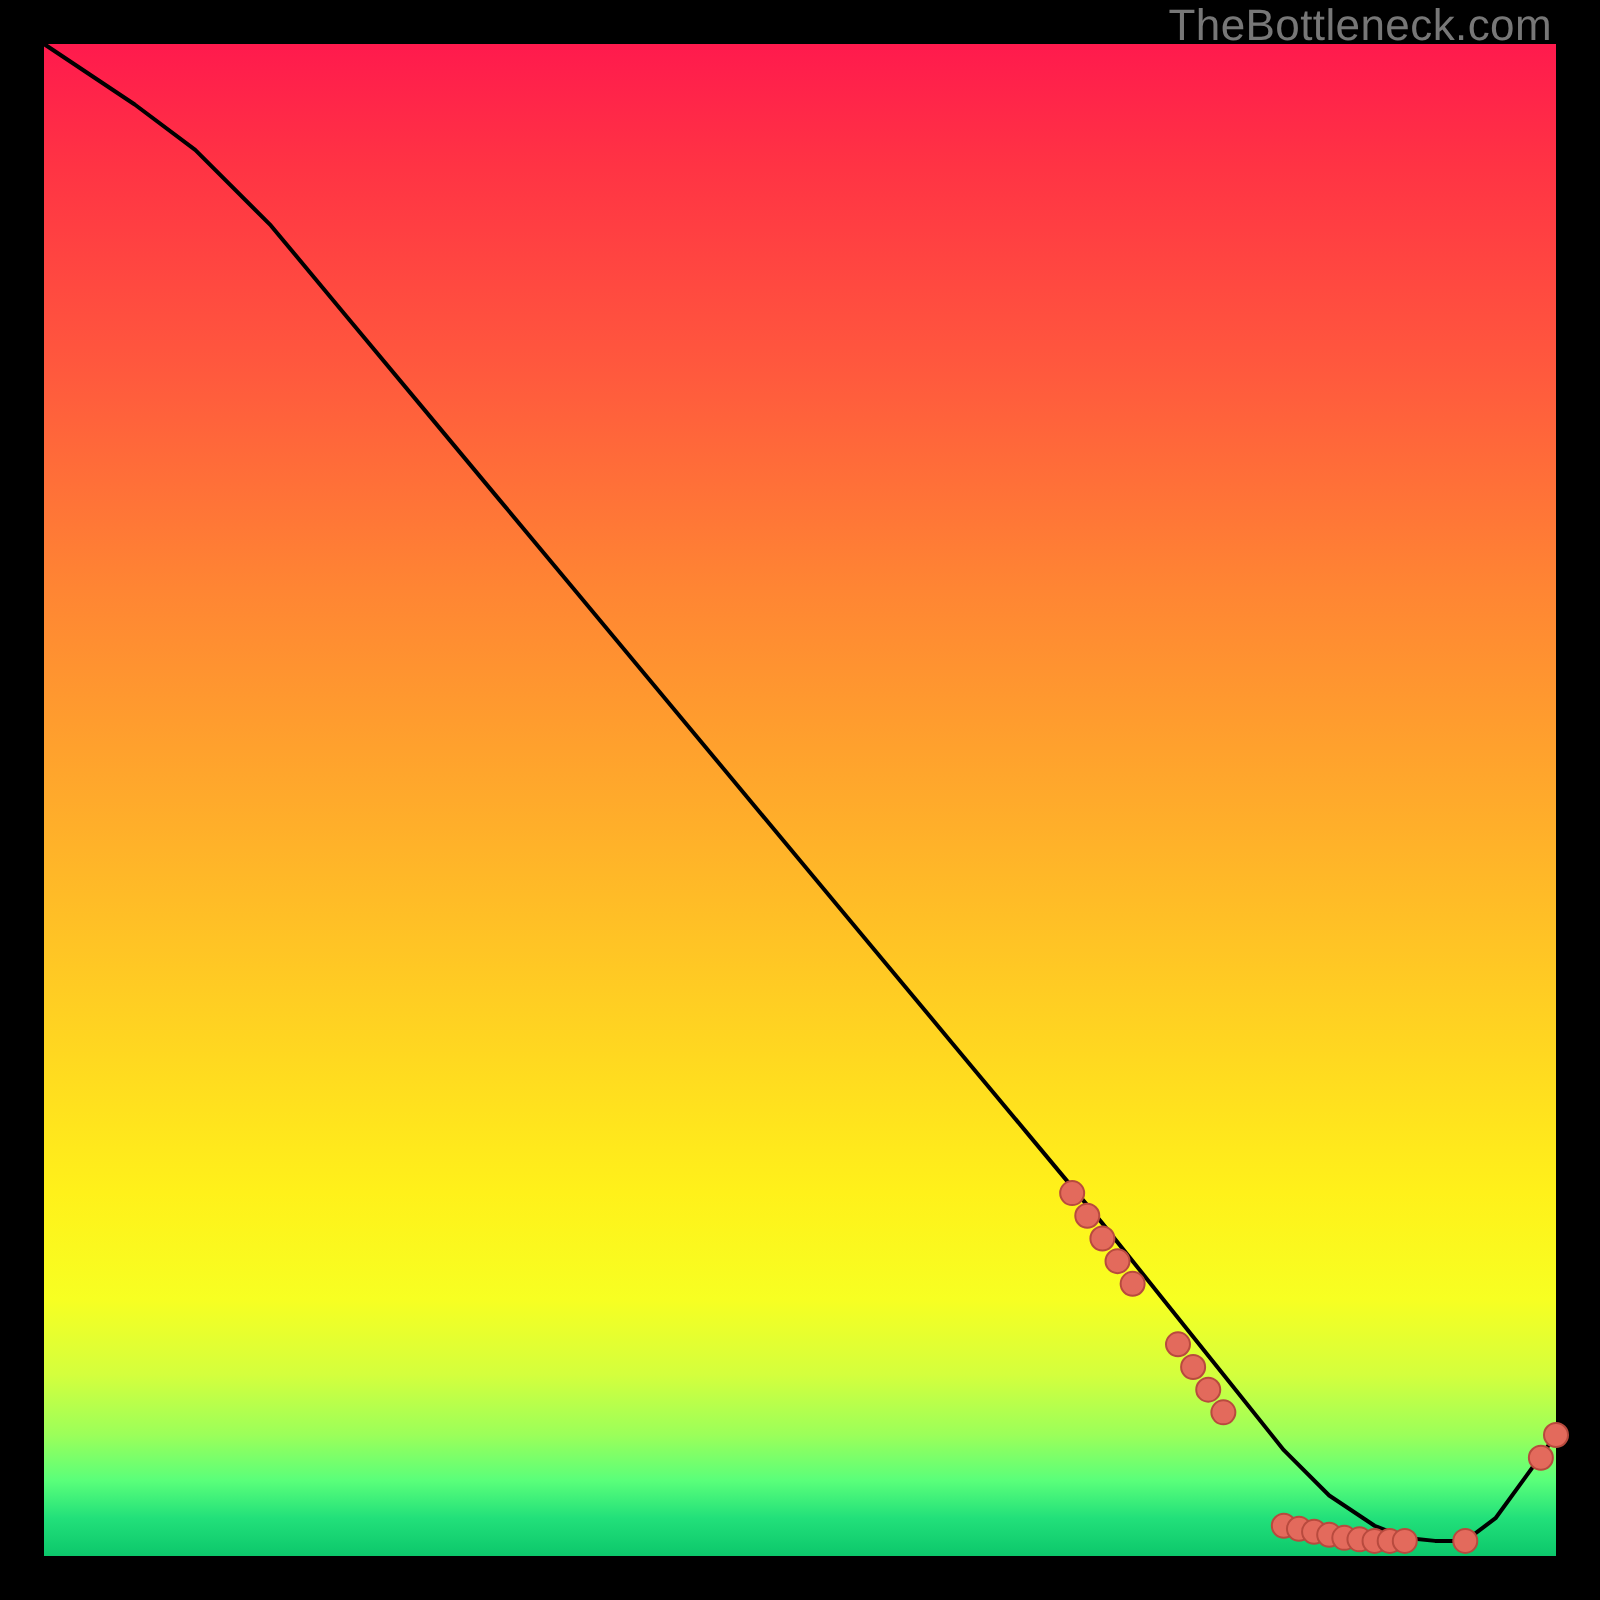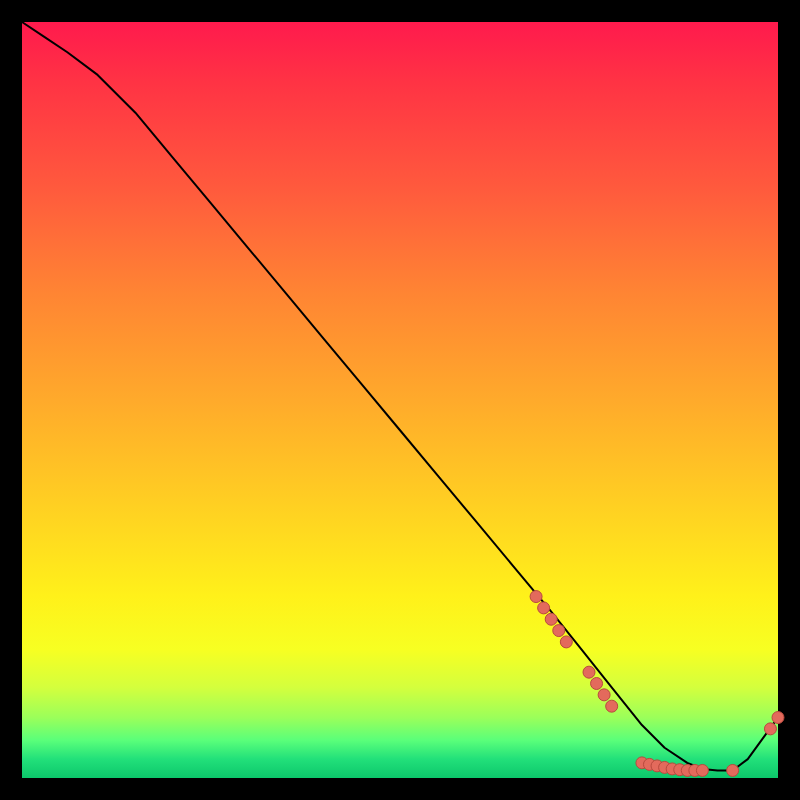--- a/index.html
+++ b/index.html
@@ -70,20 +70,21 @@
     fill: #e36a5c;
     stroke: #b84a3e;
     stroke-width: 1;
   }
 </style>
 </head>
 <body>
 
 <div class="frame">
   <div class="plot"></div>
+  <div class="watermark">TheBottleneck.com</div>
 
   <svg class="overlay" viewBox="0 0 100 100" preserveAspectRatio="none">
     <path id="curve-path" class="curve" vector-effect="non-scaling-stroke" d="M0.00 0.00 L3.00 2.00 L6.00 4.00 L10.00 7.00 L15.00 12.00 L20.00 18.00 L25.00 24.00 L30.00 30.00 L35.00 36.00 L40.00 42.00 L45.00 48.00 L50.00 54.00 L55.00 60.00 L60.00 66.00 L65.00 72.00 L70.00 78.00 L74.00 83.00 L78.00 88.00 L82.00 93.00 L85.00 96.00 L88.00 98.00 L90.00 98.80 L92.00 99.00 L94.00 99.00 L96.00 97.50 L100.00 92.00"></path>
     <g id="points-group">
         <ellipse cx="68" cy="76" rx="0.7936507936507936" ry="0.7936507936507936" class="pt" vector-effect="non-scaling-stroke"></ellipse>
         <ellipse cx="69" cy="77.5" rx="0.7936507936507936" ry="0.7936507936507936" class="pt" vector-effect="non-scaling-stroke"></ellipse>
         <ellipse cx="70" cy="79" rx="0.7936507936507936" ry="0.7936507936507936" class="pt" vector-effect="non-scaling-stroke"></ellipse>
         <ellipse cx="71" cy="80.5" rx="0.7936507936507936" ry="0.7936507936507936" class="pt" vector-effect="non-scaling-stroke"></ellipse>
         <ellipse cx="72" cy="82" rx="0.7936507936507936" ry="0.7936507936507936" class="pt" vector-effect="non-scaling-stroke"></ellipse>
         <ellipse cx="75" cy="86" rx="0.7936507936507936" ry="0.7936507936507936" class="pt" vector-effect="non-scaling-stroke"></ellipse>

